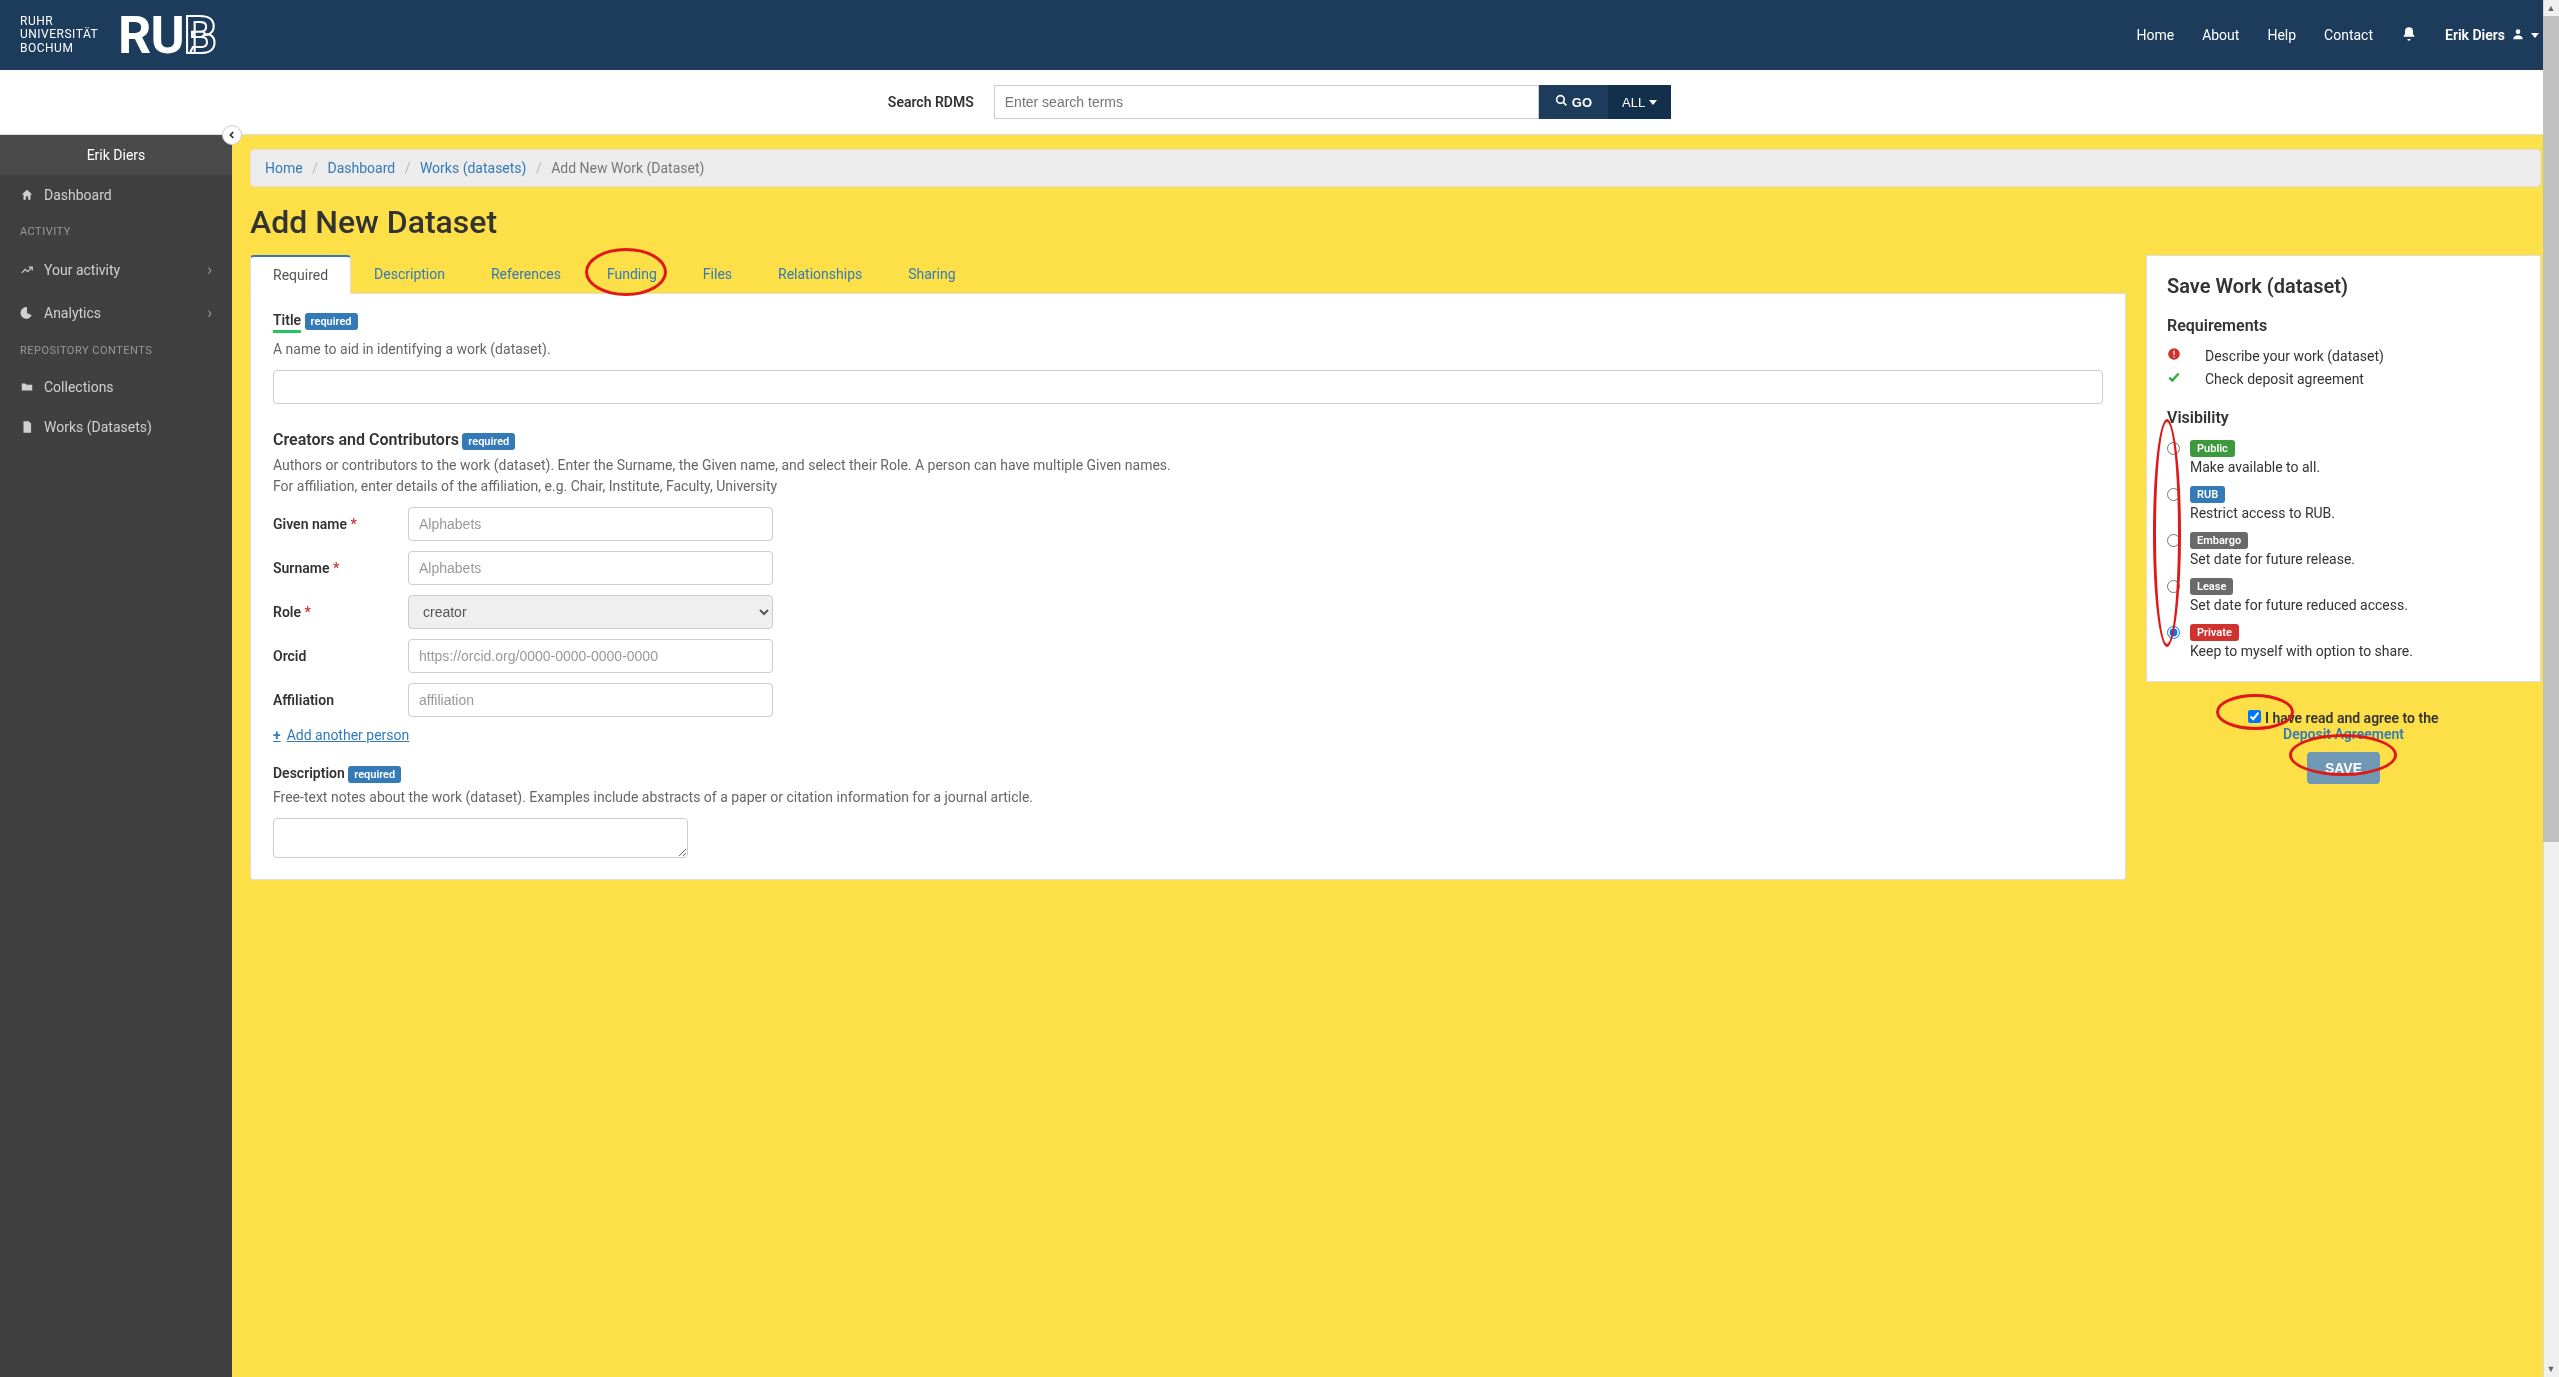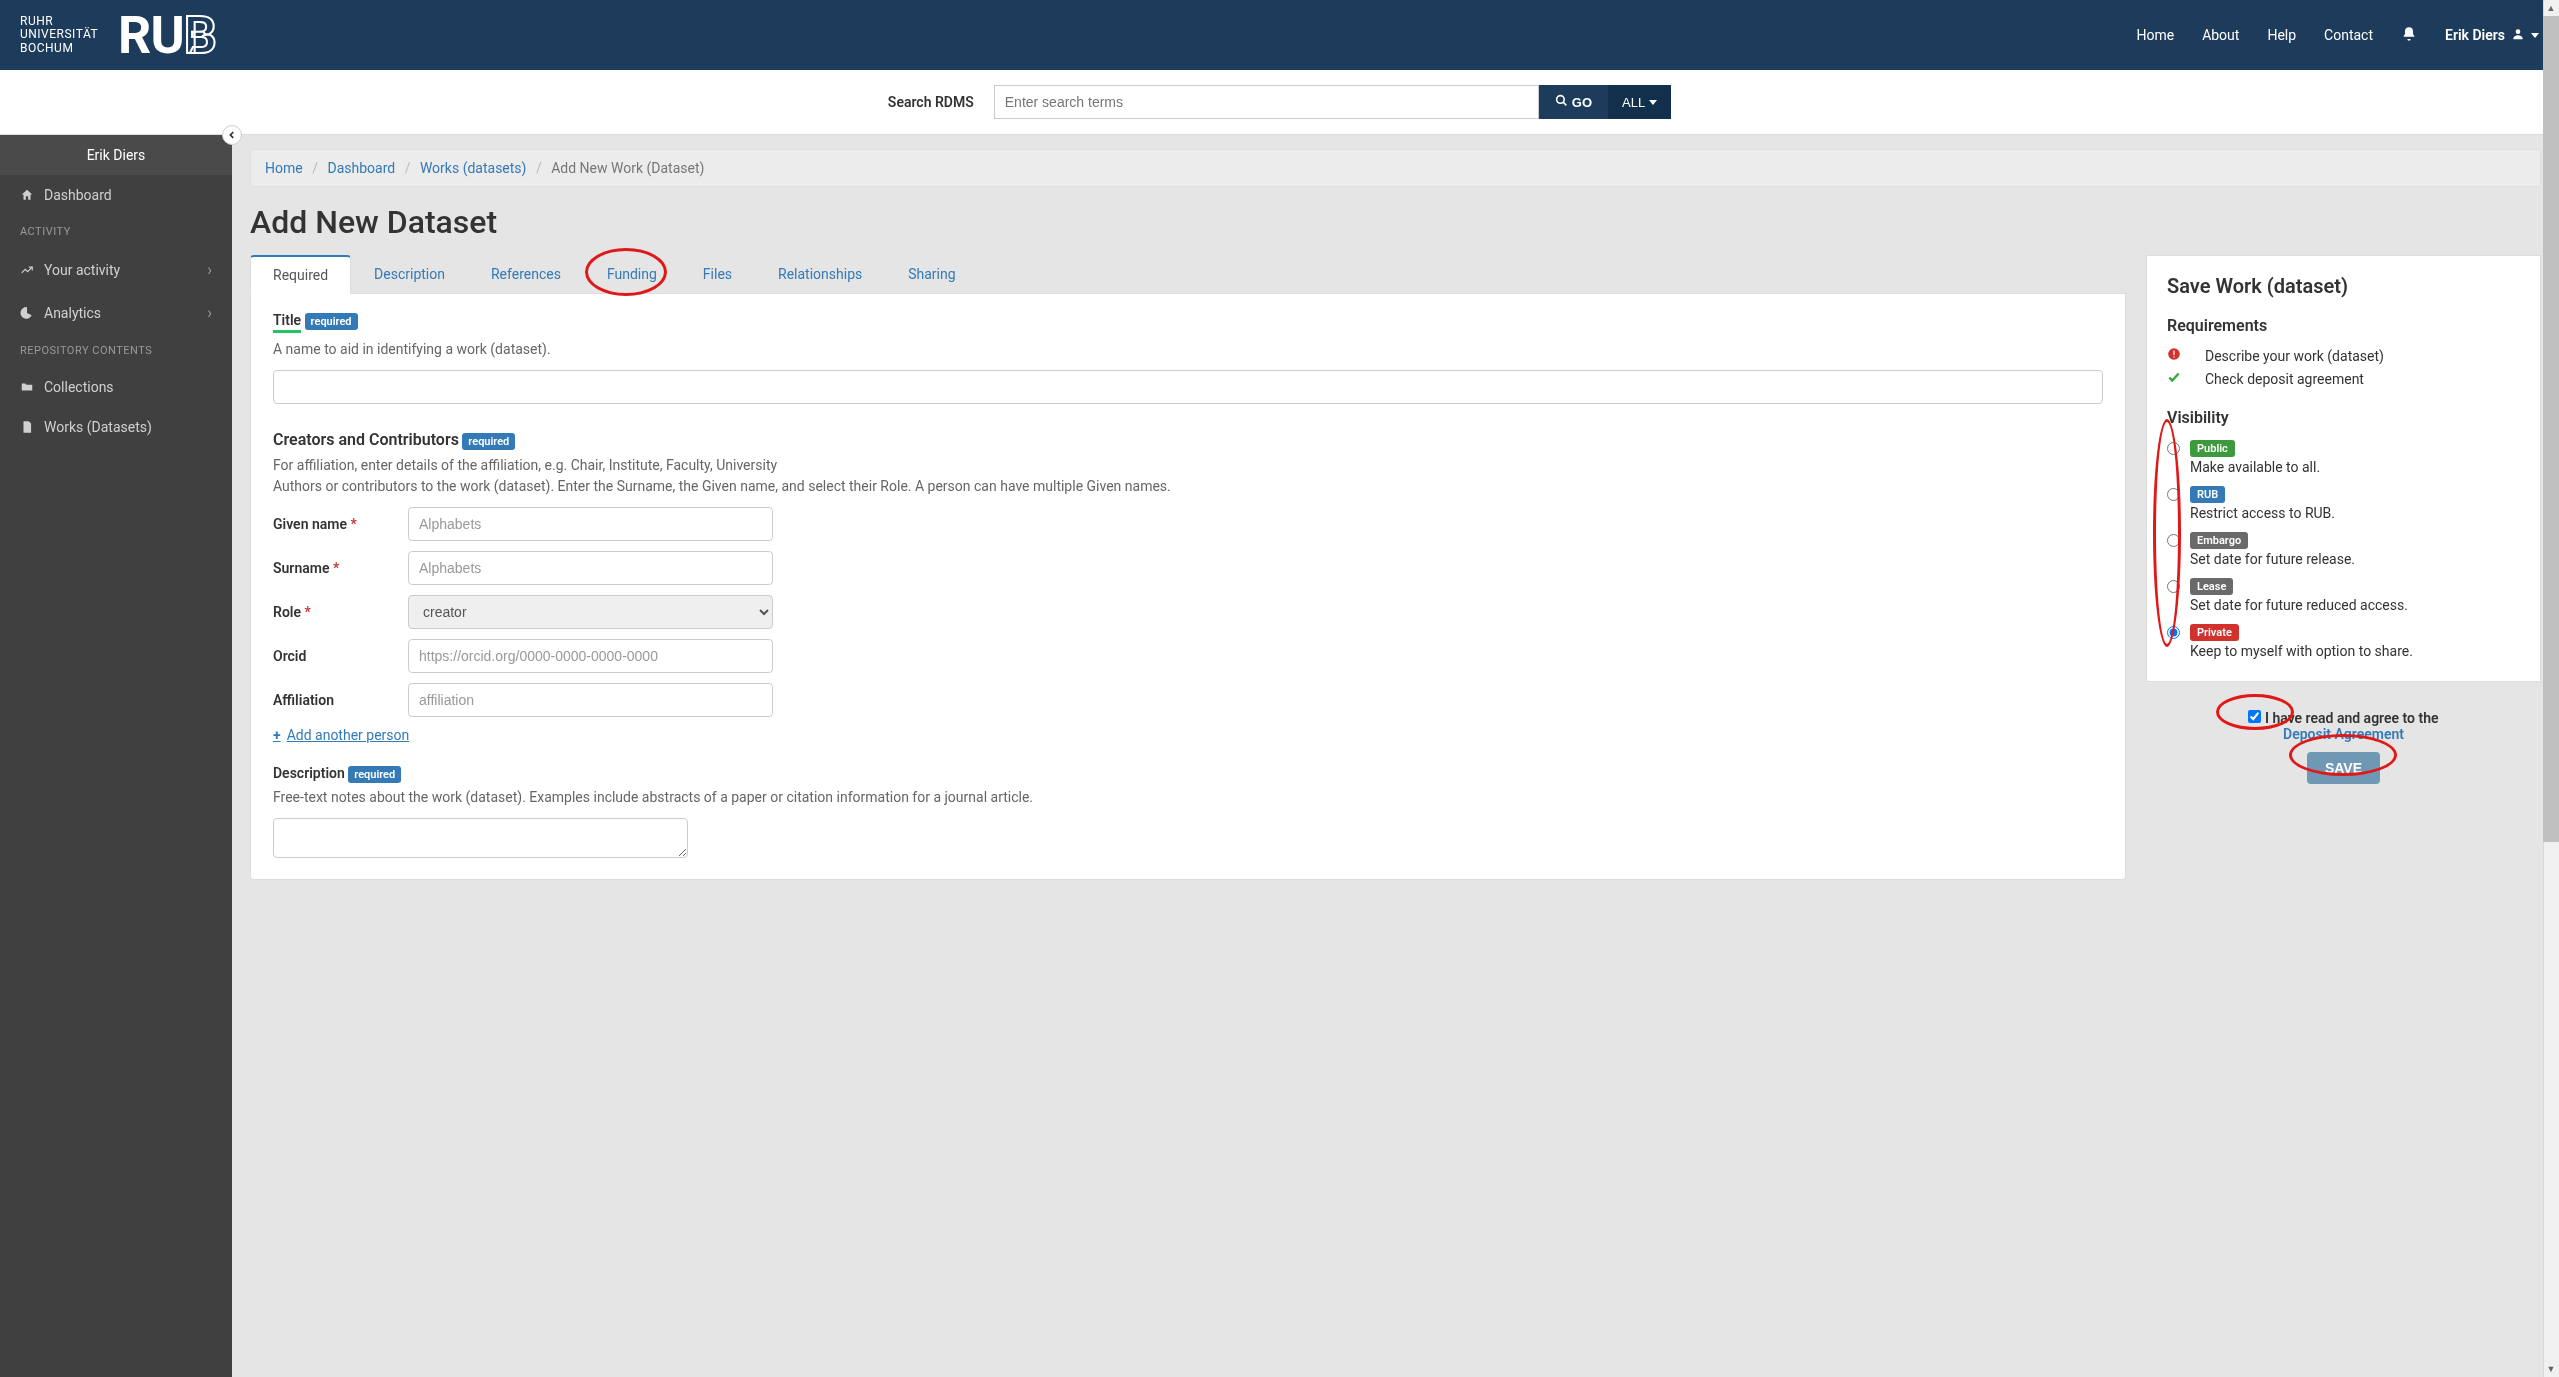--- a/index.html
+++ b/index.html
@@ -24,21 +24,21 @@
 
 .main-layout { display: flex; min-height: calc(100vh - 70px - 64px); }
 .sidebar { width: 232px; background: #404040; color: #b0b0b0; position: relative; flex-shrink: 0; }
 .sidebar-header { background: #4a4a4a; color: #fff; padding: 12px 0; text-align: center; font-size: 14px; position: relative; }
 .collapse-toggle { position: absolute; right: -10px; top: -10px; width: 20px; height: 20px; background: #fff; border-radius: 50%; display: flex; align-items: center; justify-content: center; color: #333; font-size: 11px; border: 1px solid #ccc; cursor: pointer; }
 .sidebar-section-title { font-size: 11px; letter-spacing: 0.5px; padding: 10px 20px; color: #999; }
 .sidebar-item { display: flex; align-items: center; padding: 12px 20px; color: #d0d0d0; text-decoration: none; font-size: 14px; cursor: pointer; }
 .sidebar-item .icon { width: 24px; display: inline-flex; align-items: center; justify-content: flex-start; font-size: 14px; }
 .sidebar-item .chevron { margin-left: auto; font-size: 16px; color: #999; }
 
-.content { flex: 1; background: #e5e5e5; padding: 14px 18px 30px; min-width: 0; }
+.content { flex: 1; background: #fde047; padding: 14px 18px 30px; min-width: 0; }
 .breadcrumb { background: #ececec; border: 1px solid #e0e0e0; border-radius: 4px; padding: 10px 14px; font-size: 14px; color: #777; margin-bottom: 8px; }
 .breadcrumb a { color: #337ab7; text-decoration: none; }
 .breadcrumb .sep { color: #bbb; margin: 0 6px; }
 
 h1.page-title { font-size: 32px; font-weight: 500; margin: 16px 0 14px; color: #333; }
 
 .columns { display: flex; gap: 20px; align-items: flex-start; }
 .left-col { flex: 1; min-width: 0; }
 .right-col { width: 395px; flex-shrink: 0; }
 
@@ -233,22 +233,22 @@
             <span class="form-label underline-red" style="padding-bottom:2px;">Title</span>
             <span class="required-badge">required</span>
             <div class="help-text">A name to aid in identifying a work (dataset).</div>
             <input type="text" class="text-input" style="">
           </div>
 
           <div class="form-group creator-block">
             <h3>Creators and Contributors</h3>
             <span class="required-badge">required</span>
             <div class="help-text">
+              <div>Authors or contributors to the work (dataset). Enter the Surname, the Given name, and select their Role. A person can have multiple Given names.</div>
               <div>For affiliation, enter details of the affiliation, e.g. Chair, Institute, Faculty, University</div>
-              <div>Authors or contributors to the work (dataset). Enter the Surname, the Given name, and select their Role. A person can have multiple Given names.</div>
             </div>
 
             <div class="creator-row">
               <label><span>Given name</span> <span class="req-star">*</span></label>
               <input type="text" placeholder="Alphabets" style="">
             </div>
             <div class="creator-row">
               <label><span>Surname</span> <span class="req-star">*</span></label>
               <input type="text" placeholder="Alphabets" style="">
             </div>

